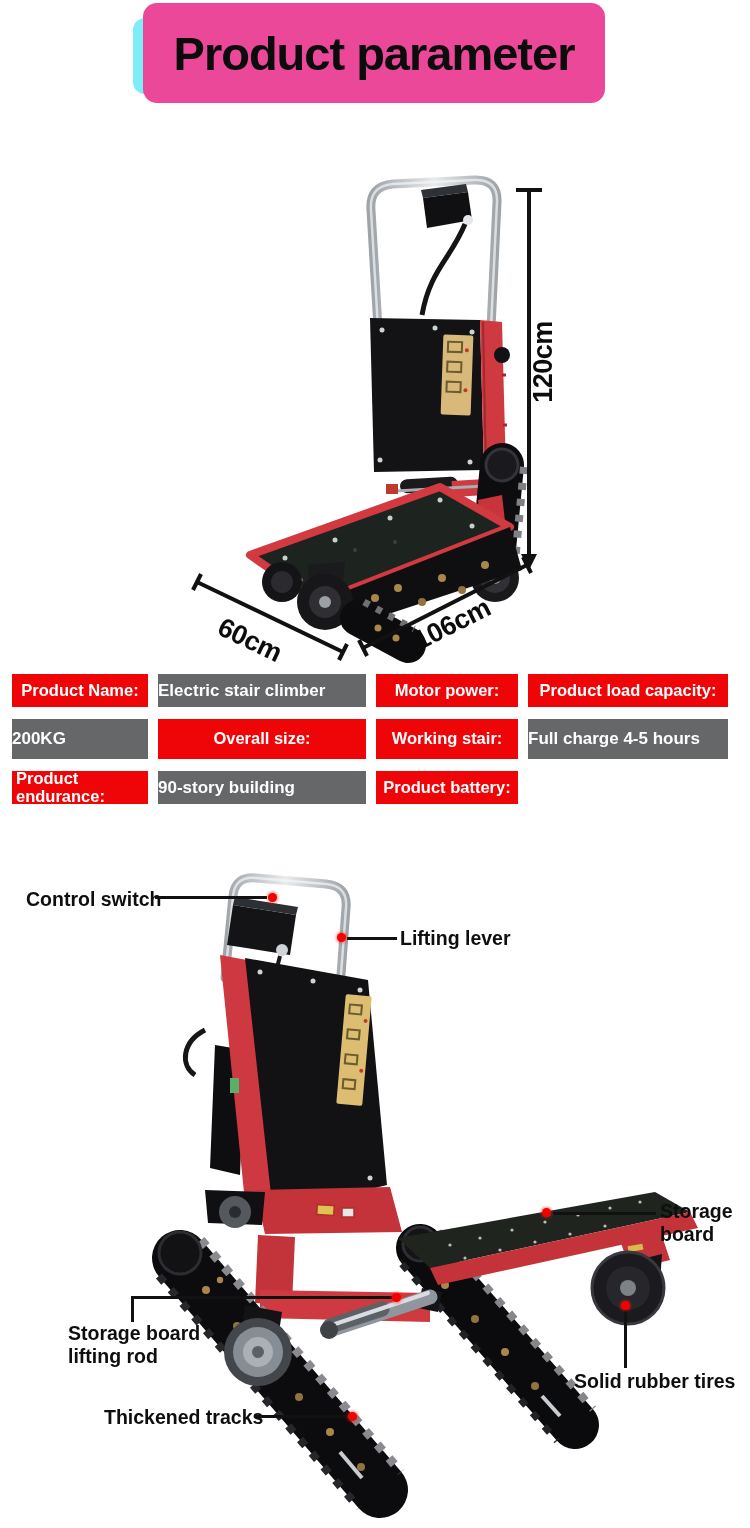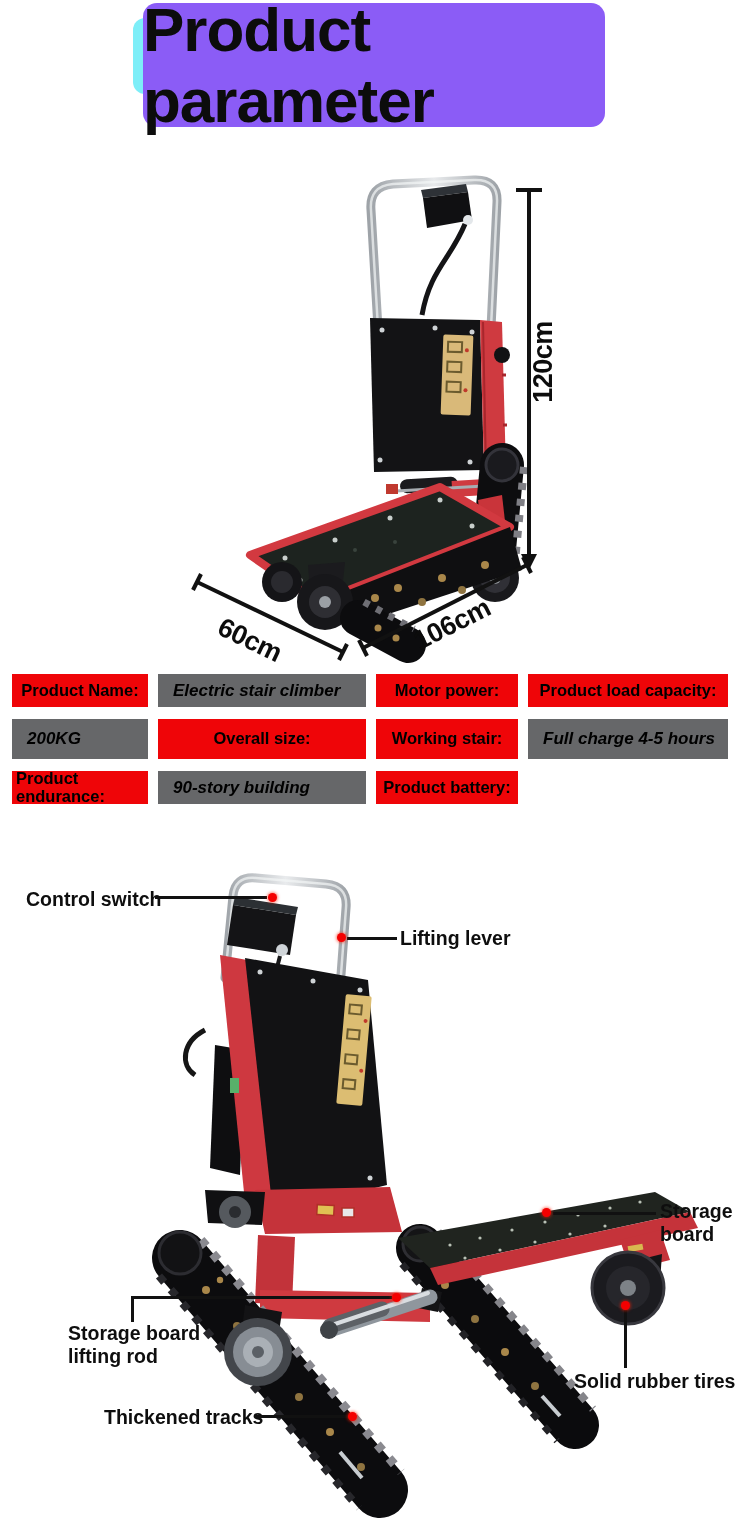--- a/index.html
+++ b/index.html
@@ -2,37 +2,37 @@
 <html><head>
 <meta charset="utf-8">
 <style>
   html,body{margin:0;padding:0;background:#fff;}
   .page{position:relative;width:750px;height:1528px;background:#ffffff;overflow:hidden;
         font-family:"Liberation Sans","DejaVu Sans",sans-serif;}
 
   
   .title-wrap{position:absolute;left:133px;top:3px;width:472px;height:97px;}
   .title-back{position:absolute;left:0;top:15px;width:46px;height:76px;background:#7deef8;border-radius:12px;}
-  .title-main{position:absolute;left:10px;top:0;width:462px;height:124px;background:#8b5cf6;border-radius:14px;
+  .title-main{position:absolute;left:10px;top:0;width:462px;height:100px;background:#ec4899;border-radius:14px;
       margin:0;display:flex;align-items:center;justify-content:center;
-      font-size:62px;font-weight:bold;letter-spacing:-1px;color:#0c0c0c;}
+      font-size:47px;font-weight:bold;letter-spacing:-1px;color:#0c0c0c;}
 
   
   .figure1{position:absolute;left:150px;top:150px;width:460px;height:520px;margin:0;}
   .figure2{position:absolute;left:0;top:860px;width:750px;height:668px;margin:0;}
   .figure2 svg{position:absolute;left:30px;top:0;}
 
   
   .spec-grid{position:absolute;left:12px;top:674px;width:716px;
       display:grid;grid-template-columns:136px 208px 142px 200px;
       grid-template-rows:33px 40px 33px 33px;column-gap:10px;row-gap:12px;}
-  .cell{display:flex;align-items:center;color:#000000;font-weight:bold;}
+  .cell{display:flex;align-items:center;color:#ffffff;font-weight:bold;}
   .cell.lab{background:#ef0508;justify-content:center;text-align:left;
       font-size:16.5px;line-height:1.05;padding:0 4px;}
-  .cell.val{background:#666769;font-size:17px;padding-left:15px;font-style:italic;}
+  .cell.val{background:#666769;font-size:17px;}
 
   
   .callout-label{position:absolute;font-size:19.5px;font-weight:bold;color:#0e0e0e;line-height:1.18;white-space:nowrap;}
   .callout-label.wrap{white-space:normal;}
   .c-line-h{position:absolute;height:3px;background:#111;}
   .c-line-v{position:absolute;width:3px;background:#111;}
   .c-dot{position:absolute;width:9px;height:9px;border-radius:50%;background:#f40000;box-shadow:0 0 3px 1px rgba(255,30,0,.55);}
 
   
   .dim-text{font-size:27px;font-weight:bold;fill:#0c0c0c;letter-spacing:-0.5px;

